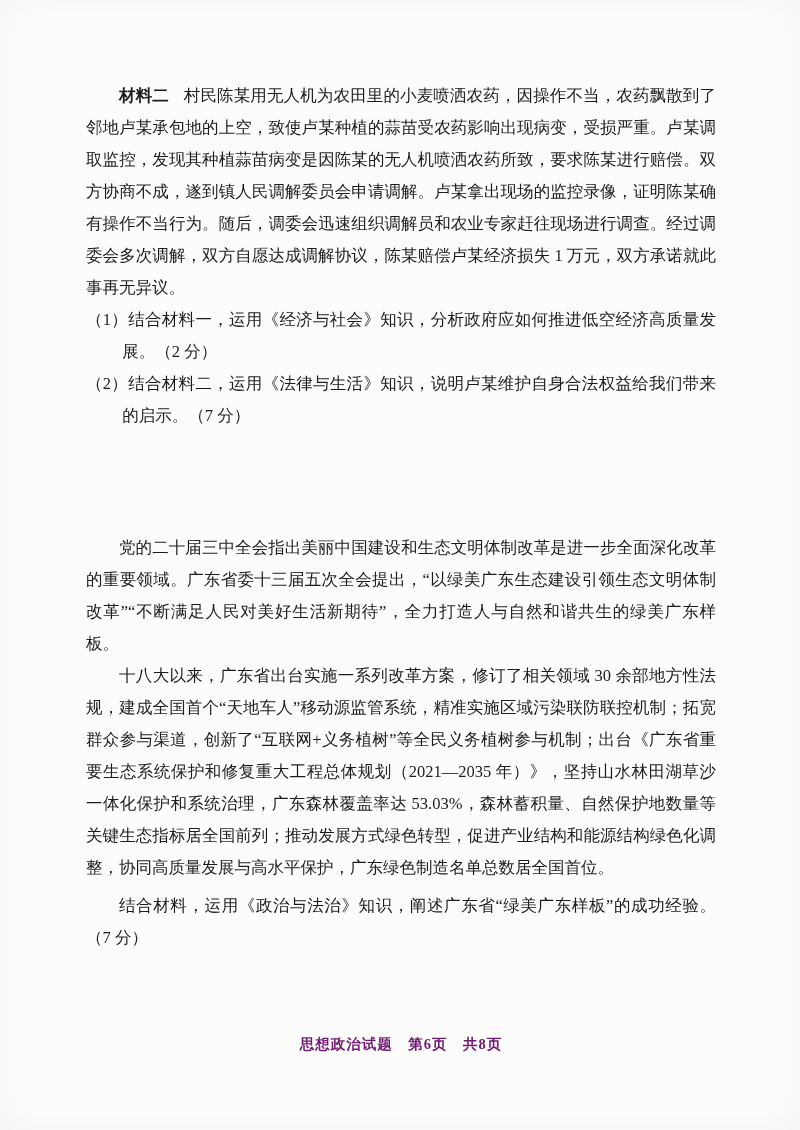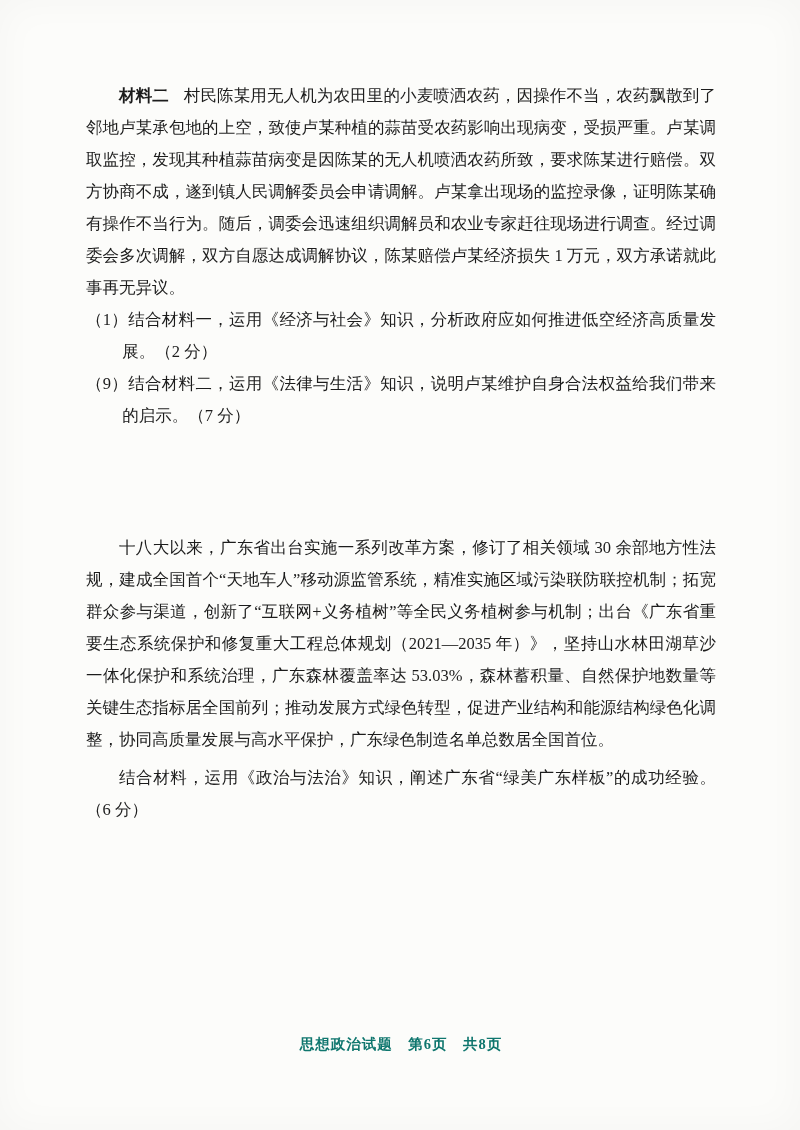--- a/index.html
+++ b/index.html
@@ -51,41 +51,42 @@
   }
 
   .task-para { margin-top: 6px; }
 
   .footer {
     margin-top: auto;
     text-align: center;
     font-weight: bold;
     font-size: 14.5px;
     letter-spacing: 1px;
-    color: #0f766e;
+    color: #701a75;
   }
 </style>
 </head>
 <body>
 
 <div class="page">
 
   <div class="content">
 
     <p class="para indent"><b class="material-label">材料二</b><span>村民陈某用无人机为农田里的小麦喷洒农药，因操作不当，农药飘散到了邻地卢某承包地的上空，致使卢某种植的蒜苗受农药影响出现病变，受损严重。卢某调取监控，发现其种植蒜苗病变是因陈某的无人机喷洒农药所致，要求陈某进行赔偿。双方协商不成，遂到镇人民调解委员会申请调解。卢某拿出现场的监控录像，证明陈某确有操作不当行为。随后，调委会迅速组织调解员和农业专家赶往现场进行调查。经过调委会多次调解，双方自愿达成调解协议，陈某赔偿卢某经济损失 1 万元，双方承诺就此事再无异议。</span></p>
 
     <p class="para question">（1）结合材料一，运用《经济与社会》知识，分析政府应如何推进低空经济高质量发展。（2 分）</p>
 
-    <p class="para question">（9）结合材料二，运用《法律与生活》知识，说明卢某维护自身合法权益给我们带来的启示。（7 分）</p>
+    <p class="para question">（2）结合材料二，运用《法律与生活》知识，说明卢某维护自身合法权益给我们带来的启示。（7 分）</p>
 
     <div class="answer-space"></div>
 
 
+    <p class="para indent">党的二十届三中全会指出美丽中国建设和生态文明体制改革是进一步全面深化改革的重要领域。广东省委十三届五次全会提出，“以绿美广东生态建设引领生态文明体制改革”“不断满足人民对美好生活新期待”，全力打造人与自然和谐共生的绿美广东样板。</p>
 
     <p class="para indent">十八大以来，广东省出台实施一系列改革方案，修订了相关领域 30 余部地方性法规，建成全国首个“天地车人”移动源监管系统，精准实施区域污染联防联控机制；拓宽群众参与渠道，创新了“互联网+义务植树”等全民义务植树参与机制；出台《广东省重要生态系统保护和修复重大工程总体规划（2021—2035 年）》，坚持山水林田湖草沙一体化保护和系统治理，广东森林覆盖率达 53.03%，森林蓄积量、自然保护地数量等关键生态指标居全国前列；推动发展方式绿色转型，促进产业结构和能源结构绿色化调整，协同高质量发展与高水平保护，广东绿色制造名单总数居全国首位。</p>
 
-    <p class="para indent task-para">结合材料，运用《政治与法治》知识，阐述广东省“绿美广东样板”的成功经验。（6 分）</p>
+    <p class="para indent task-para">结合材料，运用《政治与法治》知识，阐述广东省“绿美广东样板”的成功经验。（7 分）</p>
 
   </div>
 
   <footer class="footer">思想政治试题　第6页　共8页</footer>
 
 </div>
 
 </body></html>

